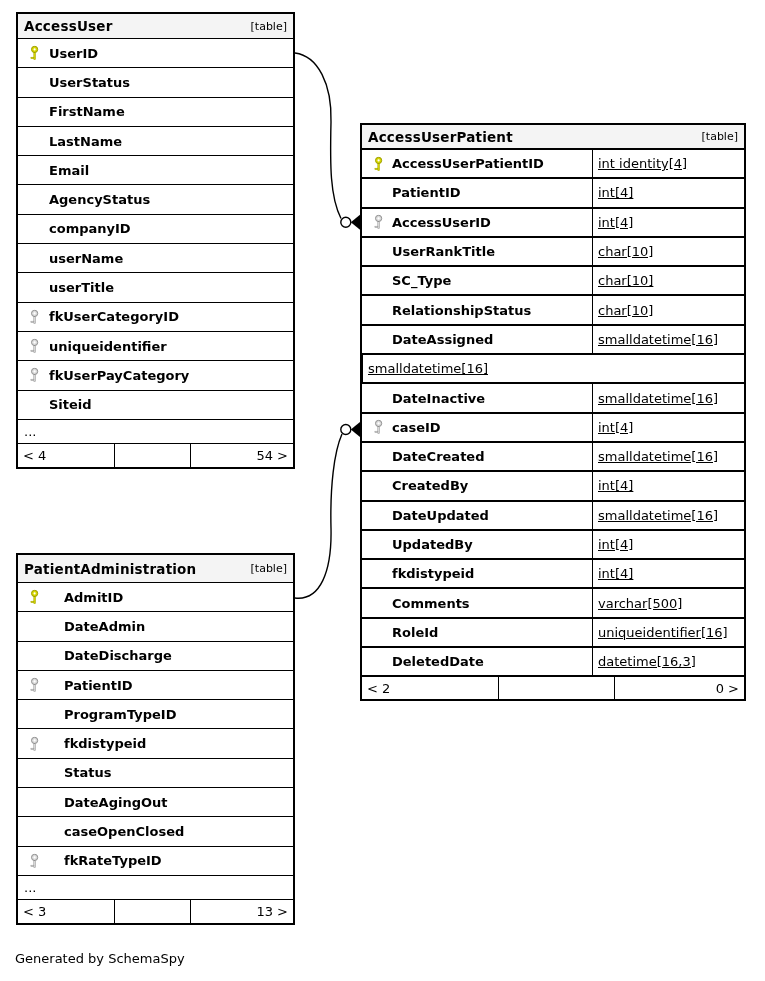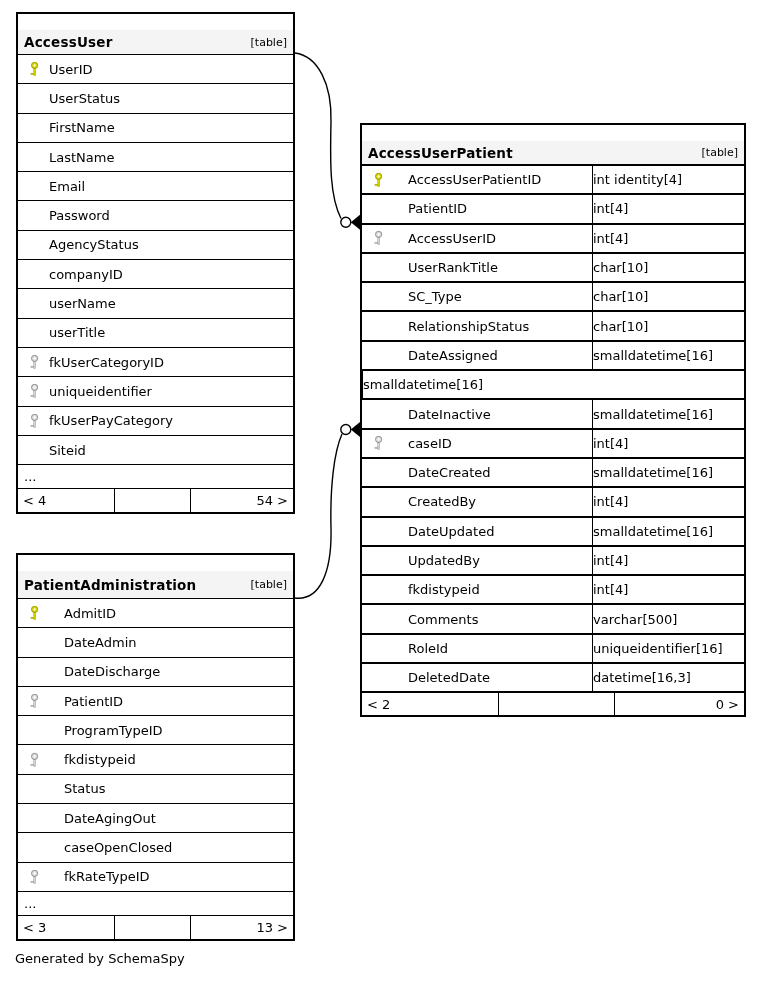--- a/index.html
+++ b/index.html
@@ -5,36 +5,36 @@
   html,body{margin:0;padding:0;background:#fff;}
   body{font-family:"DejaVu Sans",sans-serif;color:#000;}
   #canvas{position:relative;width:765px;height:981px;background:#fff;overflow:hidden;}
 
   .table{position:absolute;background:#fff;border:2px solid #000;box-sizing:border-box;font-size:13px;}
   #tbl-0{left:16px;top:12px;width:279px;}
   #tbl-1{left:360px;top:123px;width:386px;}
   #tbl-2{left:16px;top:553px;width:279px;}
 
   .thead{display:flex;justify-content:space-between;align-items:center;background:#f4f4f4;
-         border-bottom:1px solid #000;padding:0 6px;height:25px;box-sizing:border-box;margin-top:16px;}
+         border-bottom:1px solid #000;padding:0 6px;height:25px;box-sizing:border-box;}
   #tbl-1 .thead{border-bottom-width:2px;}
   #tbl-2 .thead{height:28px;gap:21px;}
   .tname{font-weight:bold;font-size:13.5px;letter-spacing:.2px;}
   .ttag{font-size:11px;font-weight:normal;}
 
   .row{position:relative;display:flex;align-items:stretch;border-bottom:1px solid #000;
        height:29.3px;box-sizing:border-box;background:#fff;}
   #tbl-1 .row{border-bottom-width:2px;}
   .rows .row:last-child{}
   .keyslot{position:absolute;left:11px;top:50%;transform:translateY(-50%);width:12px;height:15px;}
-  .cname{display:flex;align-items:center;padding-left:31px;white-space:nowrap;}
+  .cname{display:flex;align-items:center;padding-left:31px;white-space:nowrap;font-weight:bold;}
   #tbl-2 .cname{padding-left:46px;}
-  #tbl-1 .cname{flex:none;width:230px;box-sizing:border-box;padding-left:46px;}
+  #tbl-1 .cname{flex:none;width:230px;box-sizing:border-box;padding-left:30px;}
   .ctype{flex:1;display:flex;align-items:center;border-left:1px solid #000;
-         white-space:nowrap;}
+         padding-left:5px;white-space:nowrap;text-decoration:underline;}
 
   .erow{display:flex;align-items:center;height:24px;border-bottom:1px solid #000;
         padding-left:6px;box-sizing:border-box;}
   .tfoot{display:flex;height:23px;font-size:13px;}
   #tbl-1 .tfoot{height:22px;}
   .tfoot span{display:flex;align-items:center;box-sizing:border-box;padding:0 5px;}
   .f-left{width:97px;border-right:1px solid #000;}
   .f-mid{width:76px;border-right:1px solid #000;}
   .f-right{flex:1;justify-content:flex-end;}
   #tbl-1 .f-left{width:137px;}
@@ -87,24 +87,20 @@
         <div class="row">
           <span class="keyslot"></span>
           <span class="cname">LastName</span>
         </div>
         <div class="row">
           <span class="keyslot"></span>
           <span class="cname">Email</span>
         </div>
         <div class="row">
           <span class="keyslot"></span>
-          <span class="cname">Password</span>
-        </div>
-        <div class="row">
-          <span class="keyslot"></span>
           <span class="cname">AgencyStatus</span>
         </div>
         <div class="row">
           <span class="keyslot"></span>
           <span class="cname">companyID</span>
         </div>
         <div class="row">
           <span class="keyslot"></span>
           <span class="cname">userName</span>
         </div>

